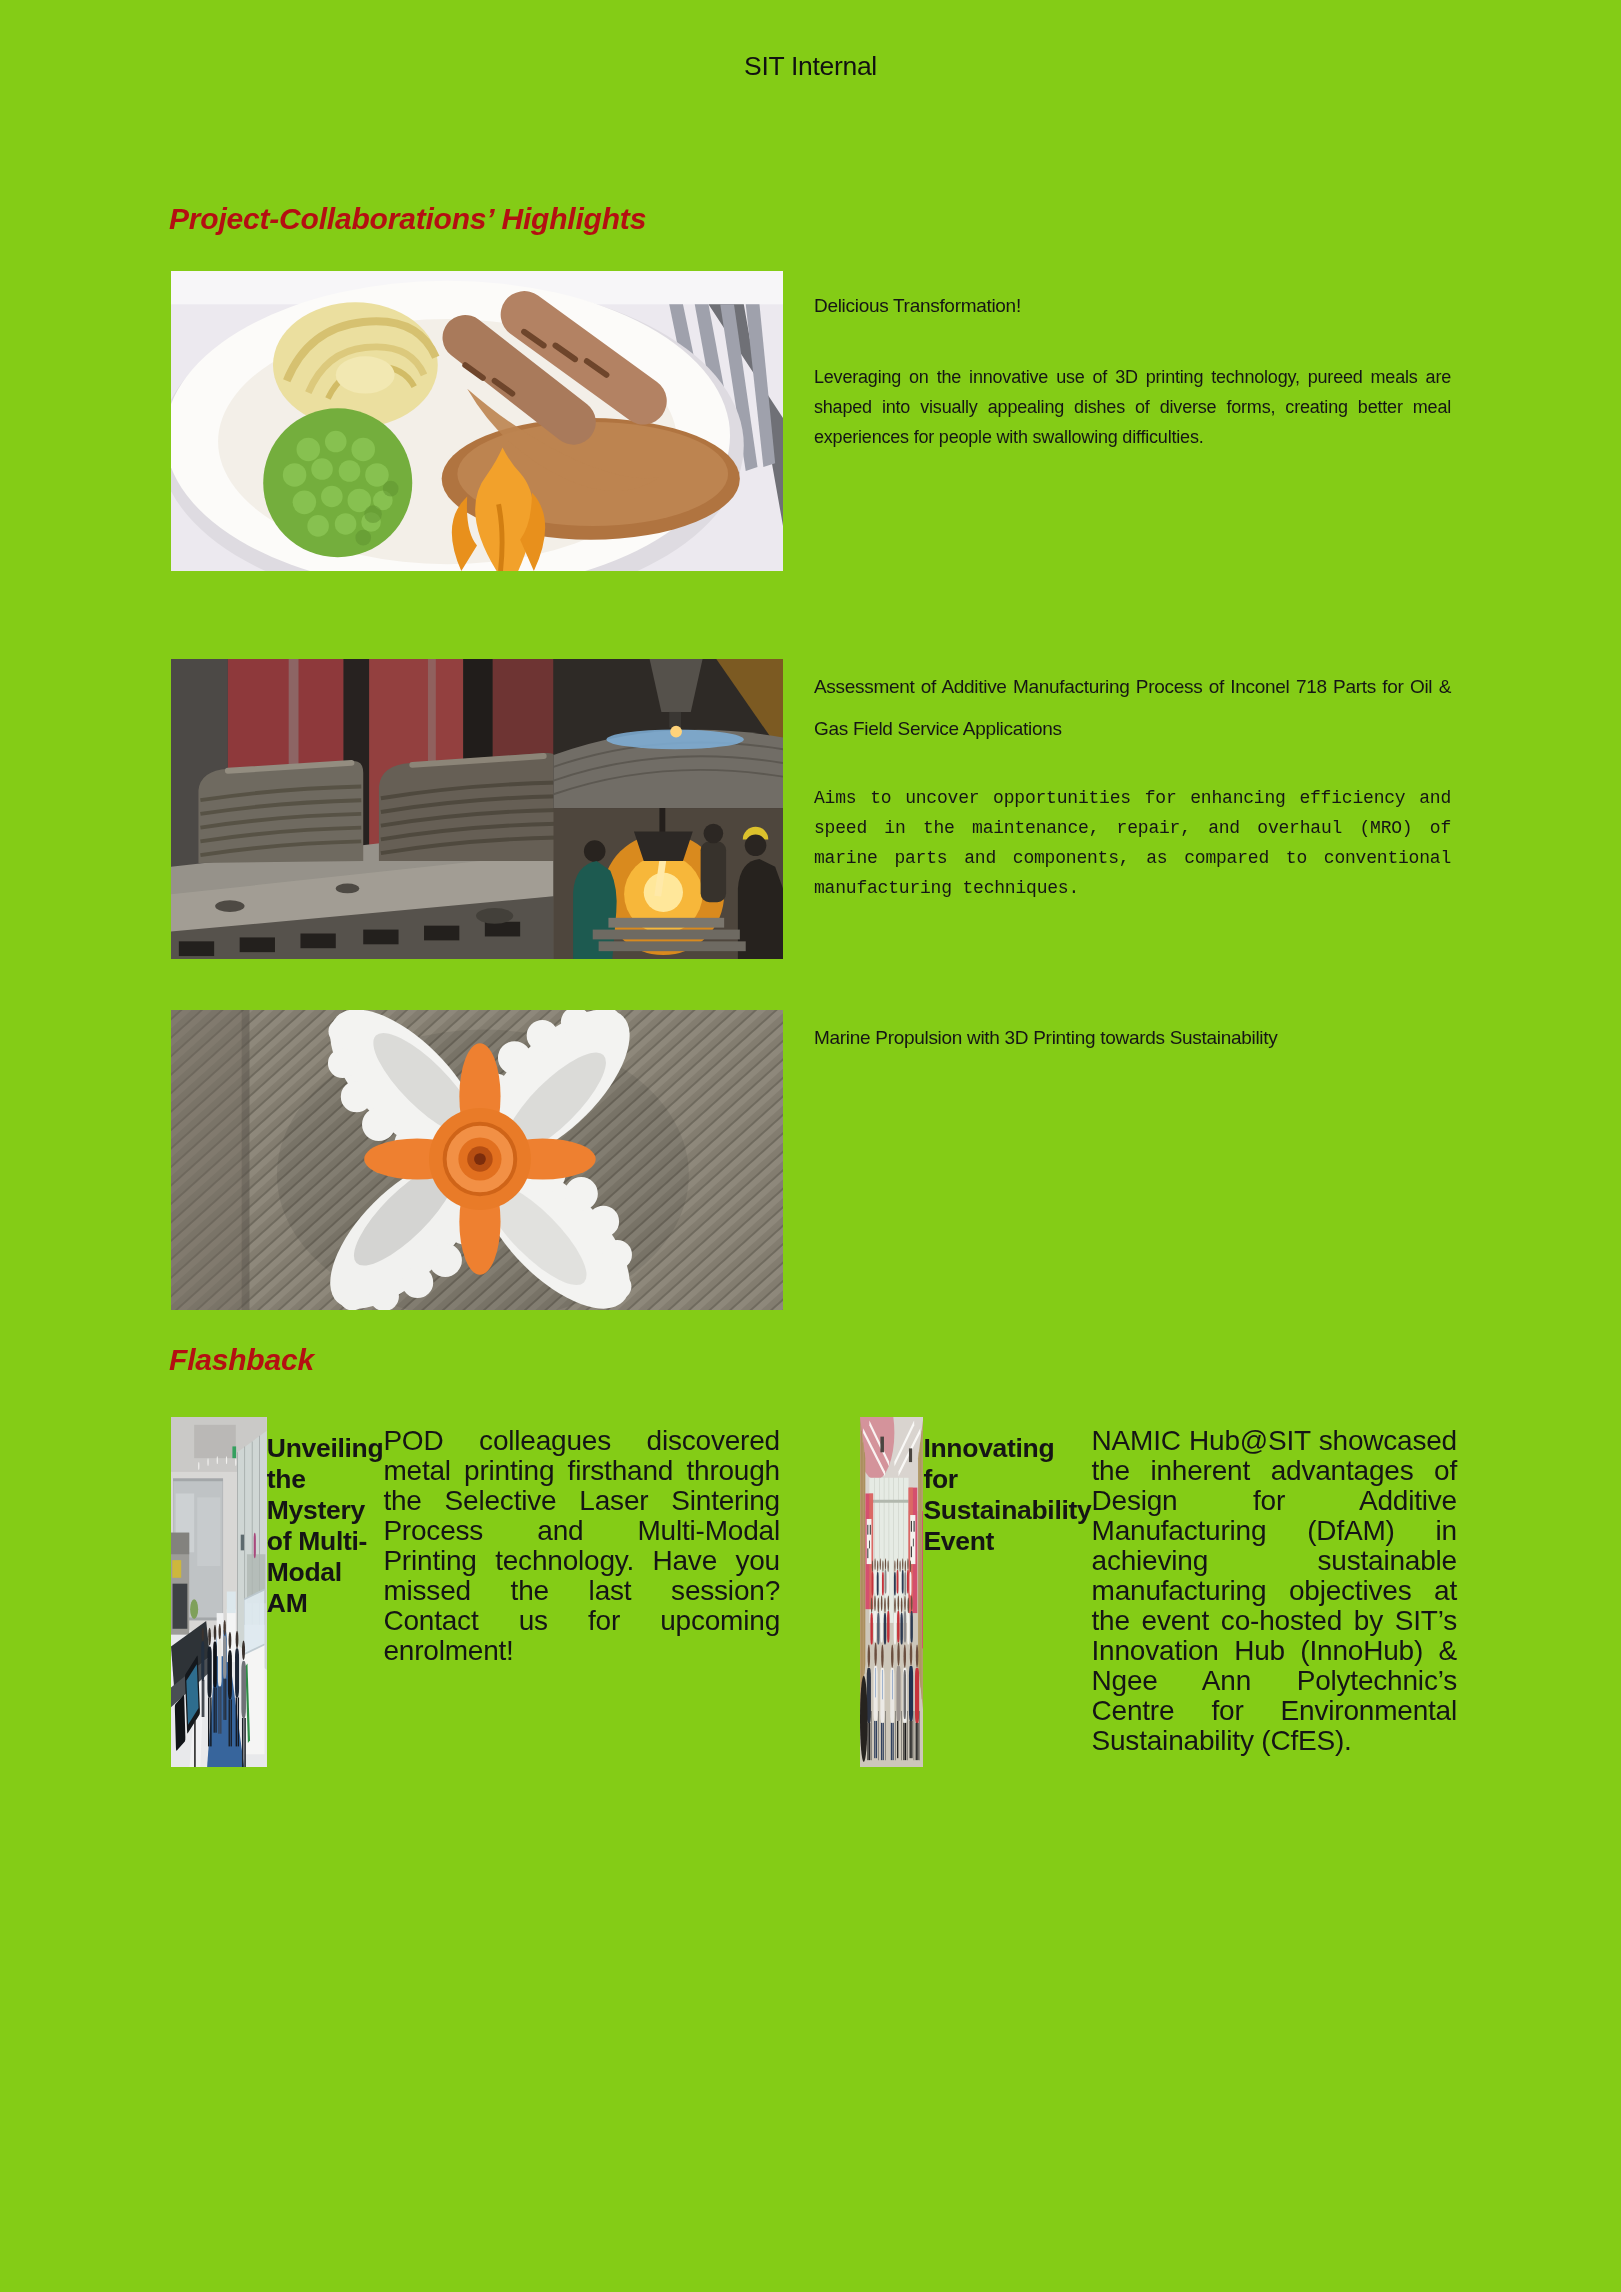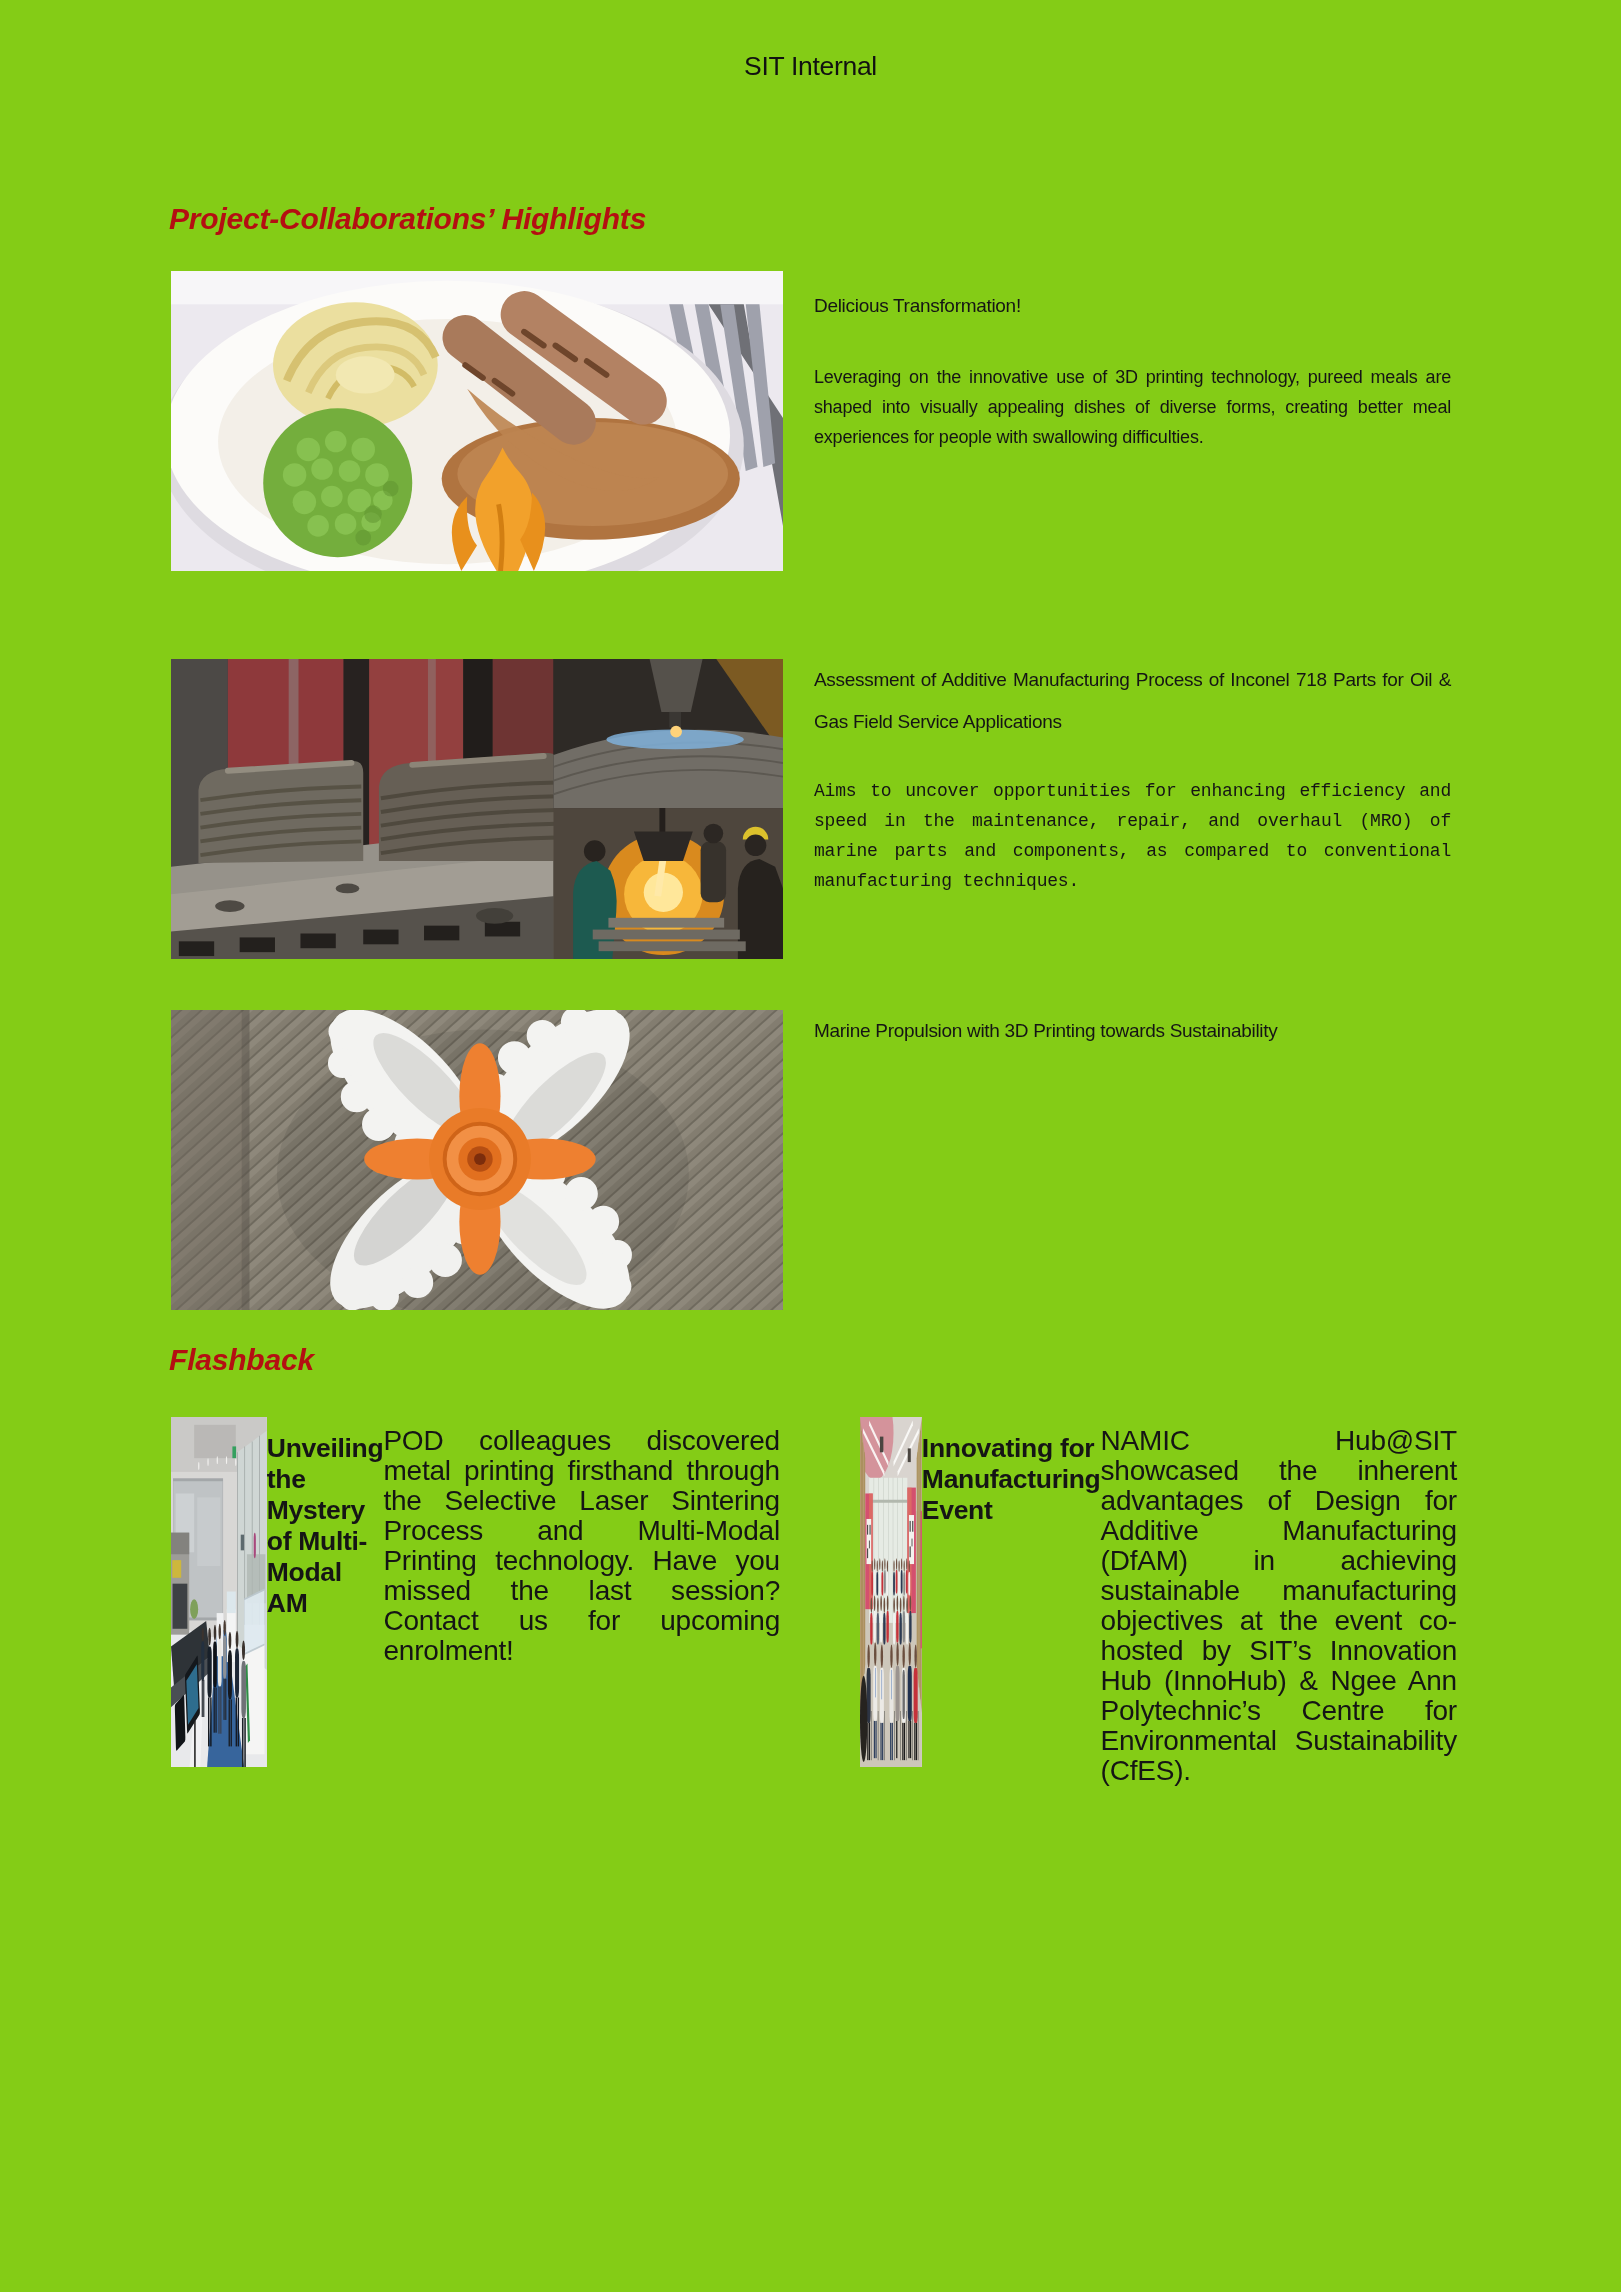--- a/index.html
+++ b/index.html
@@ -27,21 +27,21 @@
   .row2{top:659px;}
   .row3{top:1010px;}
   .photo{width:612px;height:300px;flex:none;overflow:hidden;background:#ddd;}
   .photo svg{display:block;width:100%;height:100%;}
   .col-text{width:637px;}
   .item-heading{
     font-size:19px;font-weight:normal;letter-spacing:-0.3px;line-height:42px;
     text-align:justify;margin:0;
   }
   .row1 .item-heading{margin-top:13.7px;}
-  .row2 .item-heading, .row3 .item-heading{margin-top:0;}
+  .row2 .item-heading, .row3 .item-heading{margin-top:7px;}
   .item-body{
     font-size:18px;line-height:30px;letter-spacing:-0.2px;
     text-align:justify;margin:0;
   }
   .row1 .item-body{margin-top:35px;}
   .row2 .item-body{margin-top:33px;font-family:Liberation Mono, monospace;}
   .row3 .item-body{margin-top:33px;}
   .fb-row{position:absolute;left:171px;top:1417px;width:1286px;display:flex;gap:80px;}
   .fb-col{display:flex;flex-direction:row;}
   .fb-col.left{width:609px;}
@@ -563,19 +563,19 @@
                 <line x1="338" y1="300" x2="338" y2="350"></line>
               <line x1="398" y1="300" x2="398" y2="350"></line>
                 <line x1="458" y1="300" x2="458" y2="350"></line>
               <line x1="518" y1="300" x2="518" y2="350"></line>
                 <line x1="572" y1="300" x2="572" y2="350"></line>
             </g>
           </g>
           <ellipse cx="36" cy="308" rx="36" ry="44" fill="#26231f"></ellipse>
         </svg>
       </div>
-      <h3 class="fb-heading">Innovating for Manufacturing Event</h3>
+      <h3 class="fb-heading">Innovating for Sustainability Event</h3>
       <p class="fb-body">NAMIC Hub@SIT showcased the inherent advantages of Design for Additive Manufacturing (DfAM) in achieving sustainable manufacturing objectives at the event co-hosted by SIT’s Innovation Hub (InnoHub) &amp; Ngee Ann Polytechnic’s Centre for Environmental Sustainability (CfES).</p>
     </div>
 
   </div>
 </div>
 
 
 </body></html>

